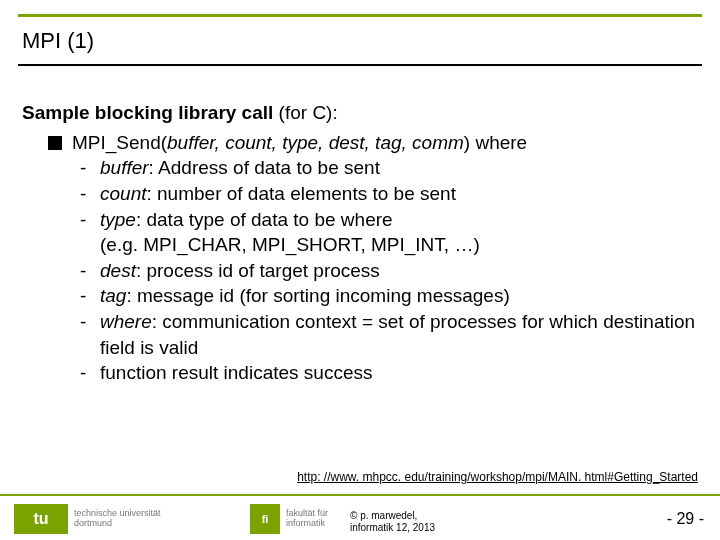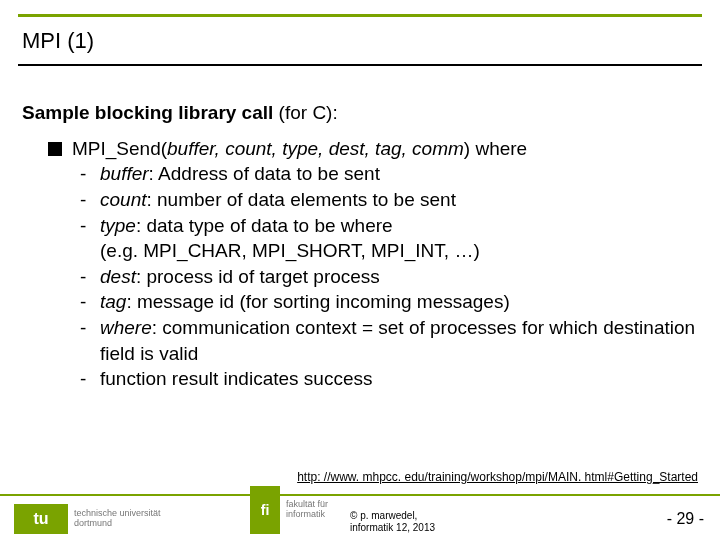--- a/index.html
+++ b/index.html
@@ -1,34 +1,34 @@
 <!DOCTYPE html>
 <html><head>
 <meta charset="utf-8">
 <style>
   html,body{margin:0;padding:0}
   body{width:720px;height:540px;background:#fff;font-family:Arial,Helvetica,sans-serif;color:#000;position:relative;overflow:hidden}
   .top-rule{position:absolute;top:14px;left:18px;right:18px;height:3px;background:#7aa300}
   .title{position:absolute;top:28px;left:22px;font-size:22px;font-weight:normal}
   .title-rule{position:absolute;top:64px;left:18px;right:18px;height:2px;background:#000}
   .content{position:absolute;top:100px;left:22px;right:22px;font-size:19px;line-height:1.35}
-  .intro-line{margin-bottom:10px}
+  .intro-line{margin-bottom:4px}
   .bullet-row{display:flex}
   .bullet-mark{display:inline-block;width:14px;height:14px;background:#000;margin:6px 10px 0 26px;flex:0 0 14px}
   .dash-list{margin-left:58px}
   .dash-row{display:flex}
   .dash-mark{flex:0 0 14px;margin-right:6px}
   .dash-text{flex:1}
   .src-link{position:absolute;bottom:56px;right:22px;font-size:12px;color:#000;text-decoration:underline}
   .footer{position:absolute;bottom:0;left:0;right:0;height:44px;border-top:2px solid #7aa300}
   .logo-tu{position:absolute;left:14px;bottom:6px;display:flex;align-items:center;gap:6px}
   .tu-box{width:54px;height:30px;background:#7aa300;color:#fff;font-weight:bold;font-size:16px;display:flex;align-items:center;justify-content:center}
   .tu-text{font-size:9px;color:#777;line-height:1.1}
   .logo-fi{position:absolute;left:250px;bottom:6px;display:flex;align-items:center;gap:6px}
-  .fi-box{width:30px;height:48px;background:#7aa300;color:#fff;font-weight:bold;font-size:14px;display:flex;align-items:center;justify-content:center}
+  .fi-box{width:30px;height:30px;background:#7aa300;color:#fff;font-weight:bold;font-size:11px;display:flex;align-items:center;justify-content:center}
   .fi-text{font-size:9px;color:#777;line-height:1.1}
   .copyright{position:absolute;left:350px;bottom:6px;font-size:10px;color:#000;line-height:1.2}
   .pagenum{position:absolute;right:16px;bottom:12px;font-size:16px}
 </style>
 </head>
 <body>
 
 <div class="top-rule"></div>
 <div class="title">MPI (1)</div>
 <div class="title-rule"></div>

